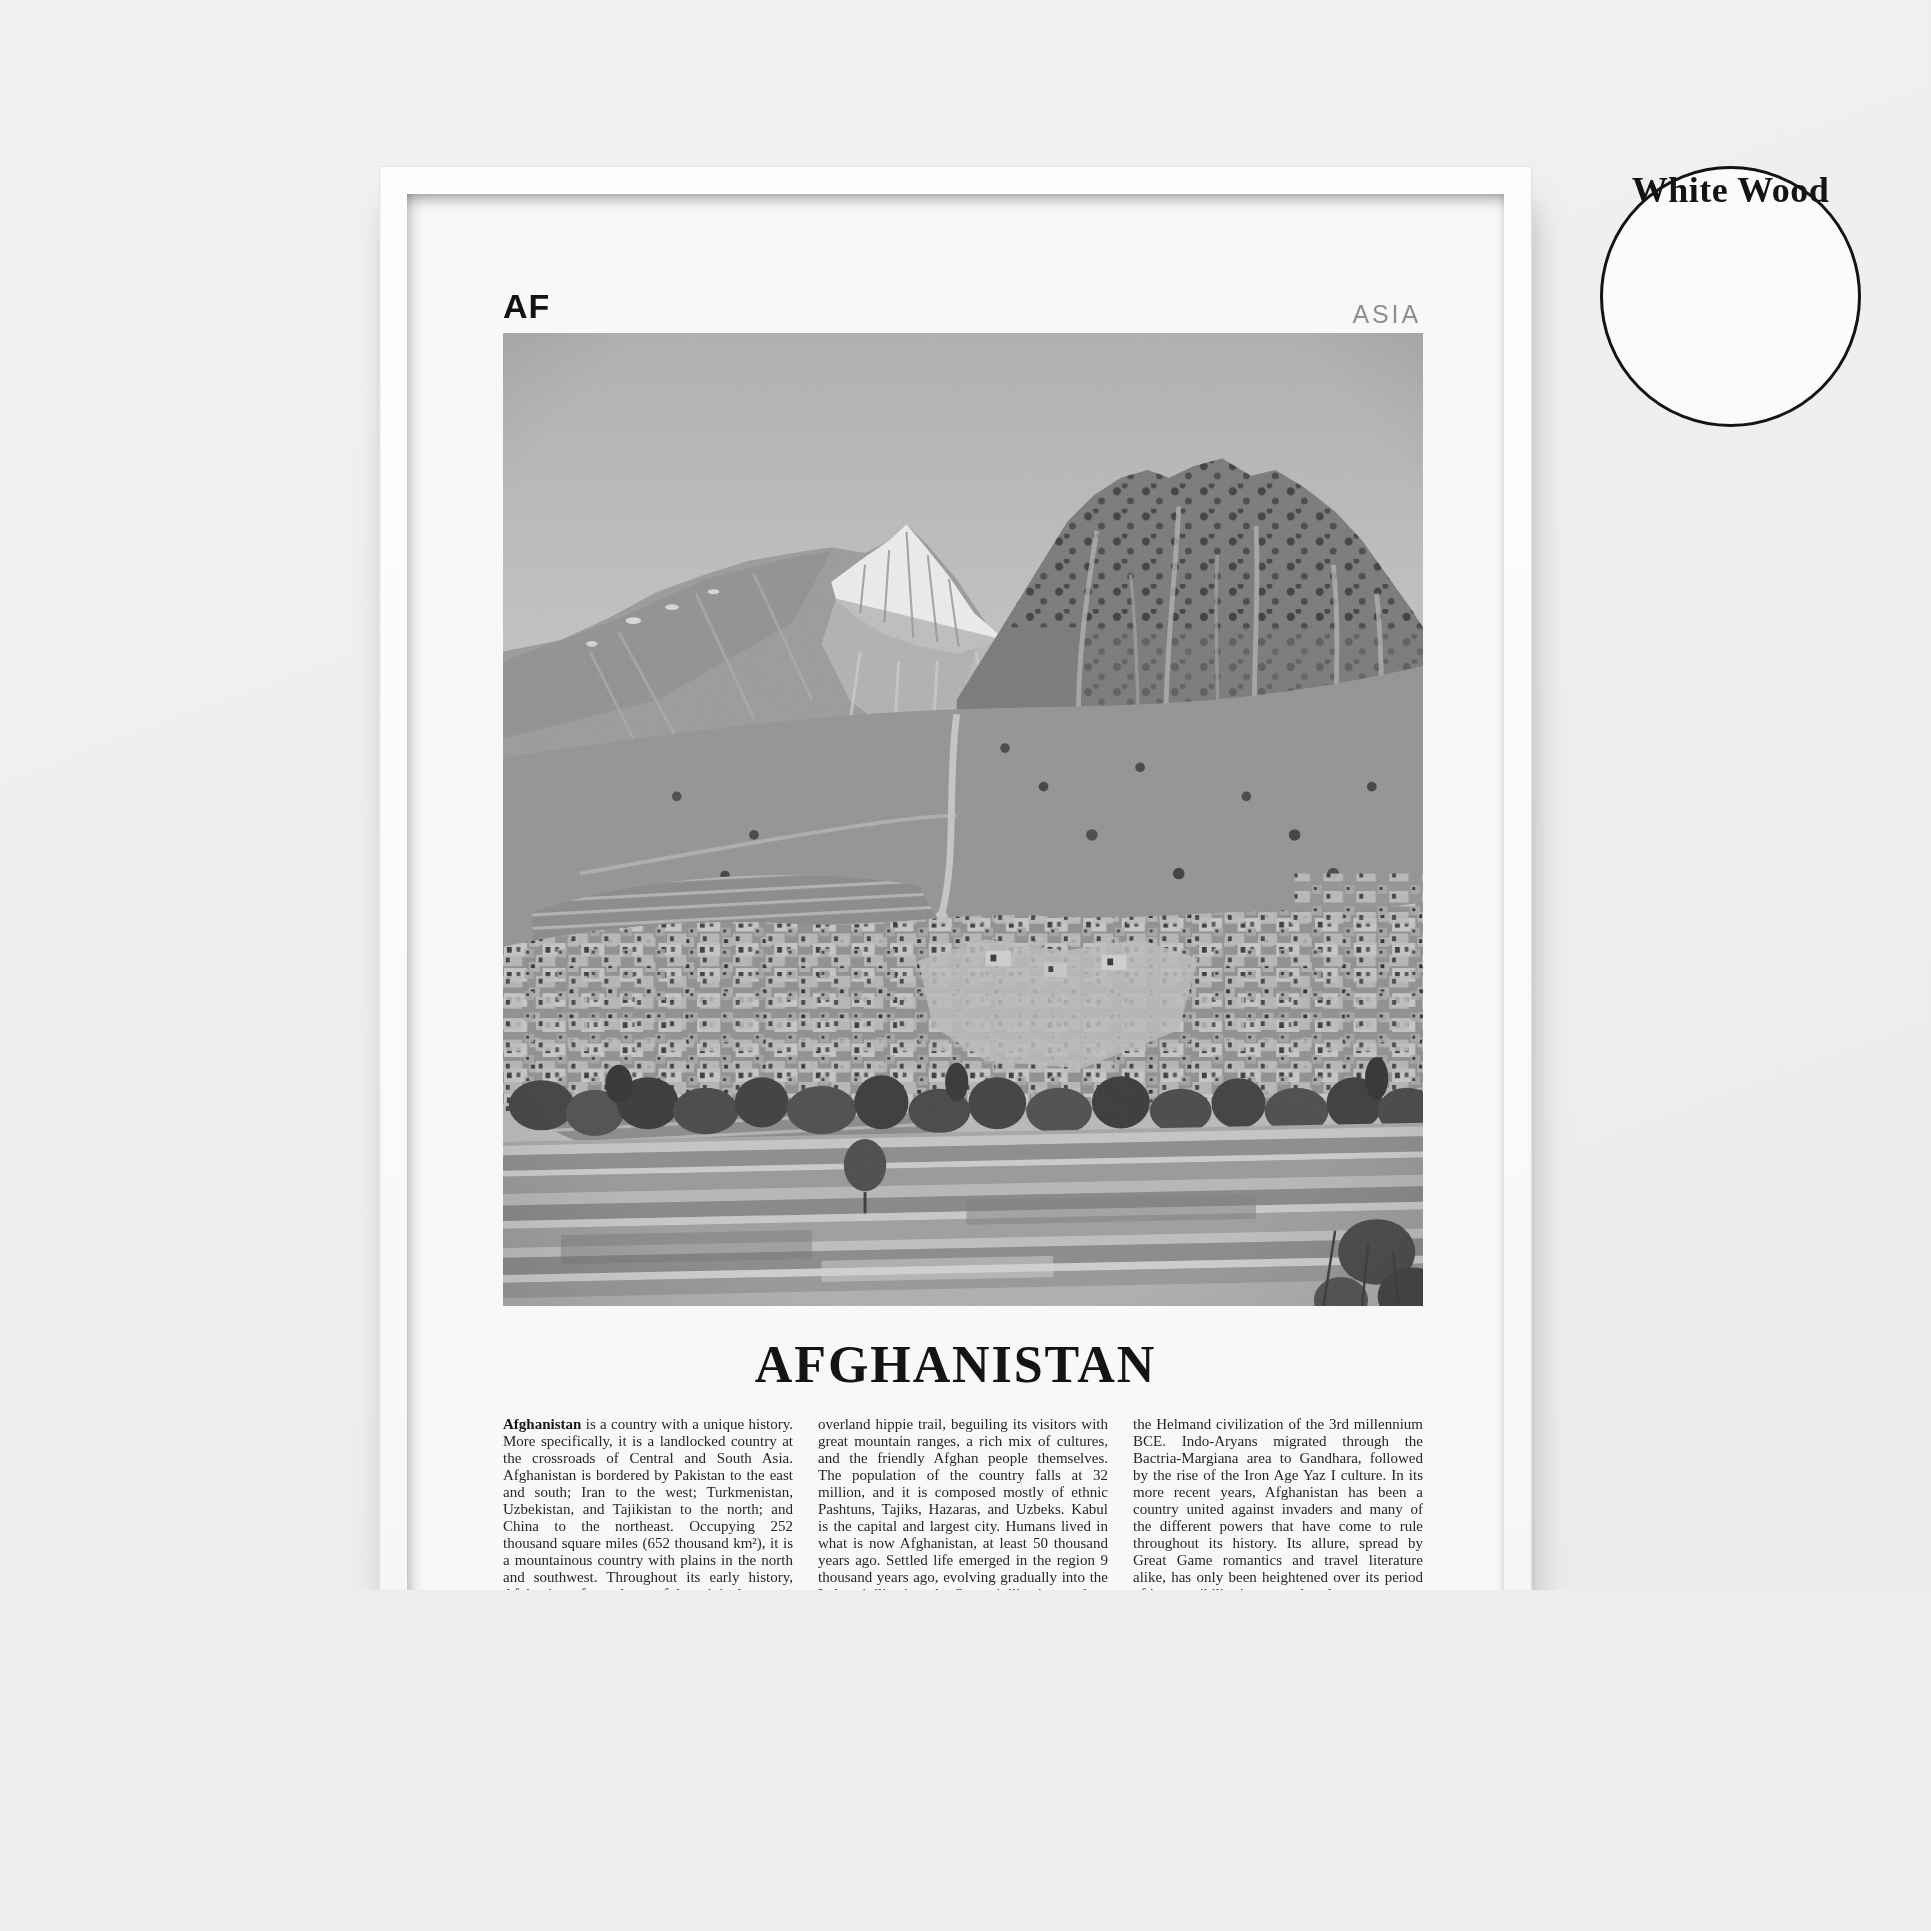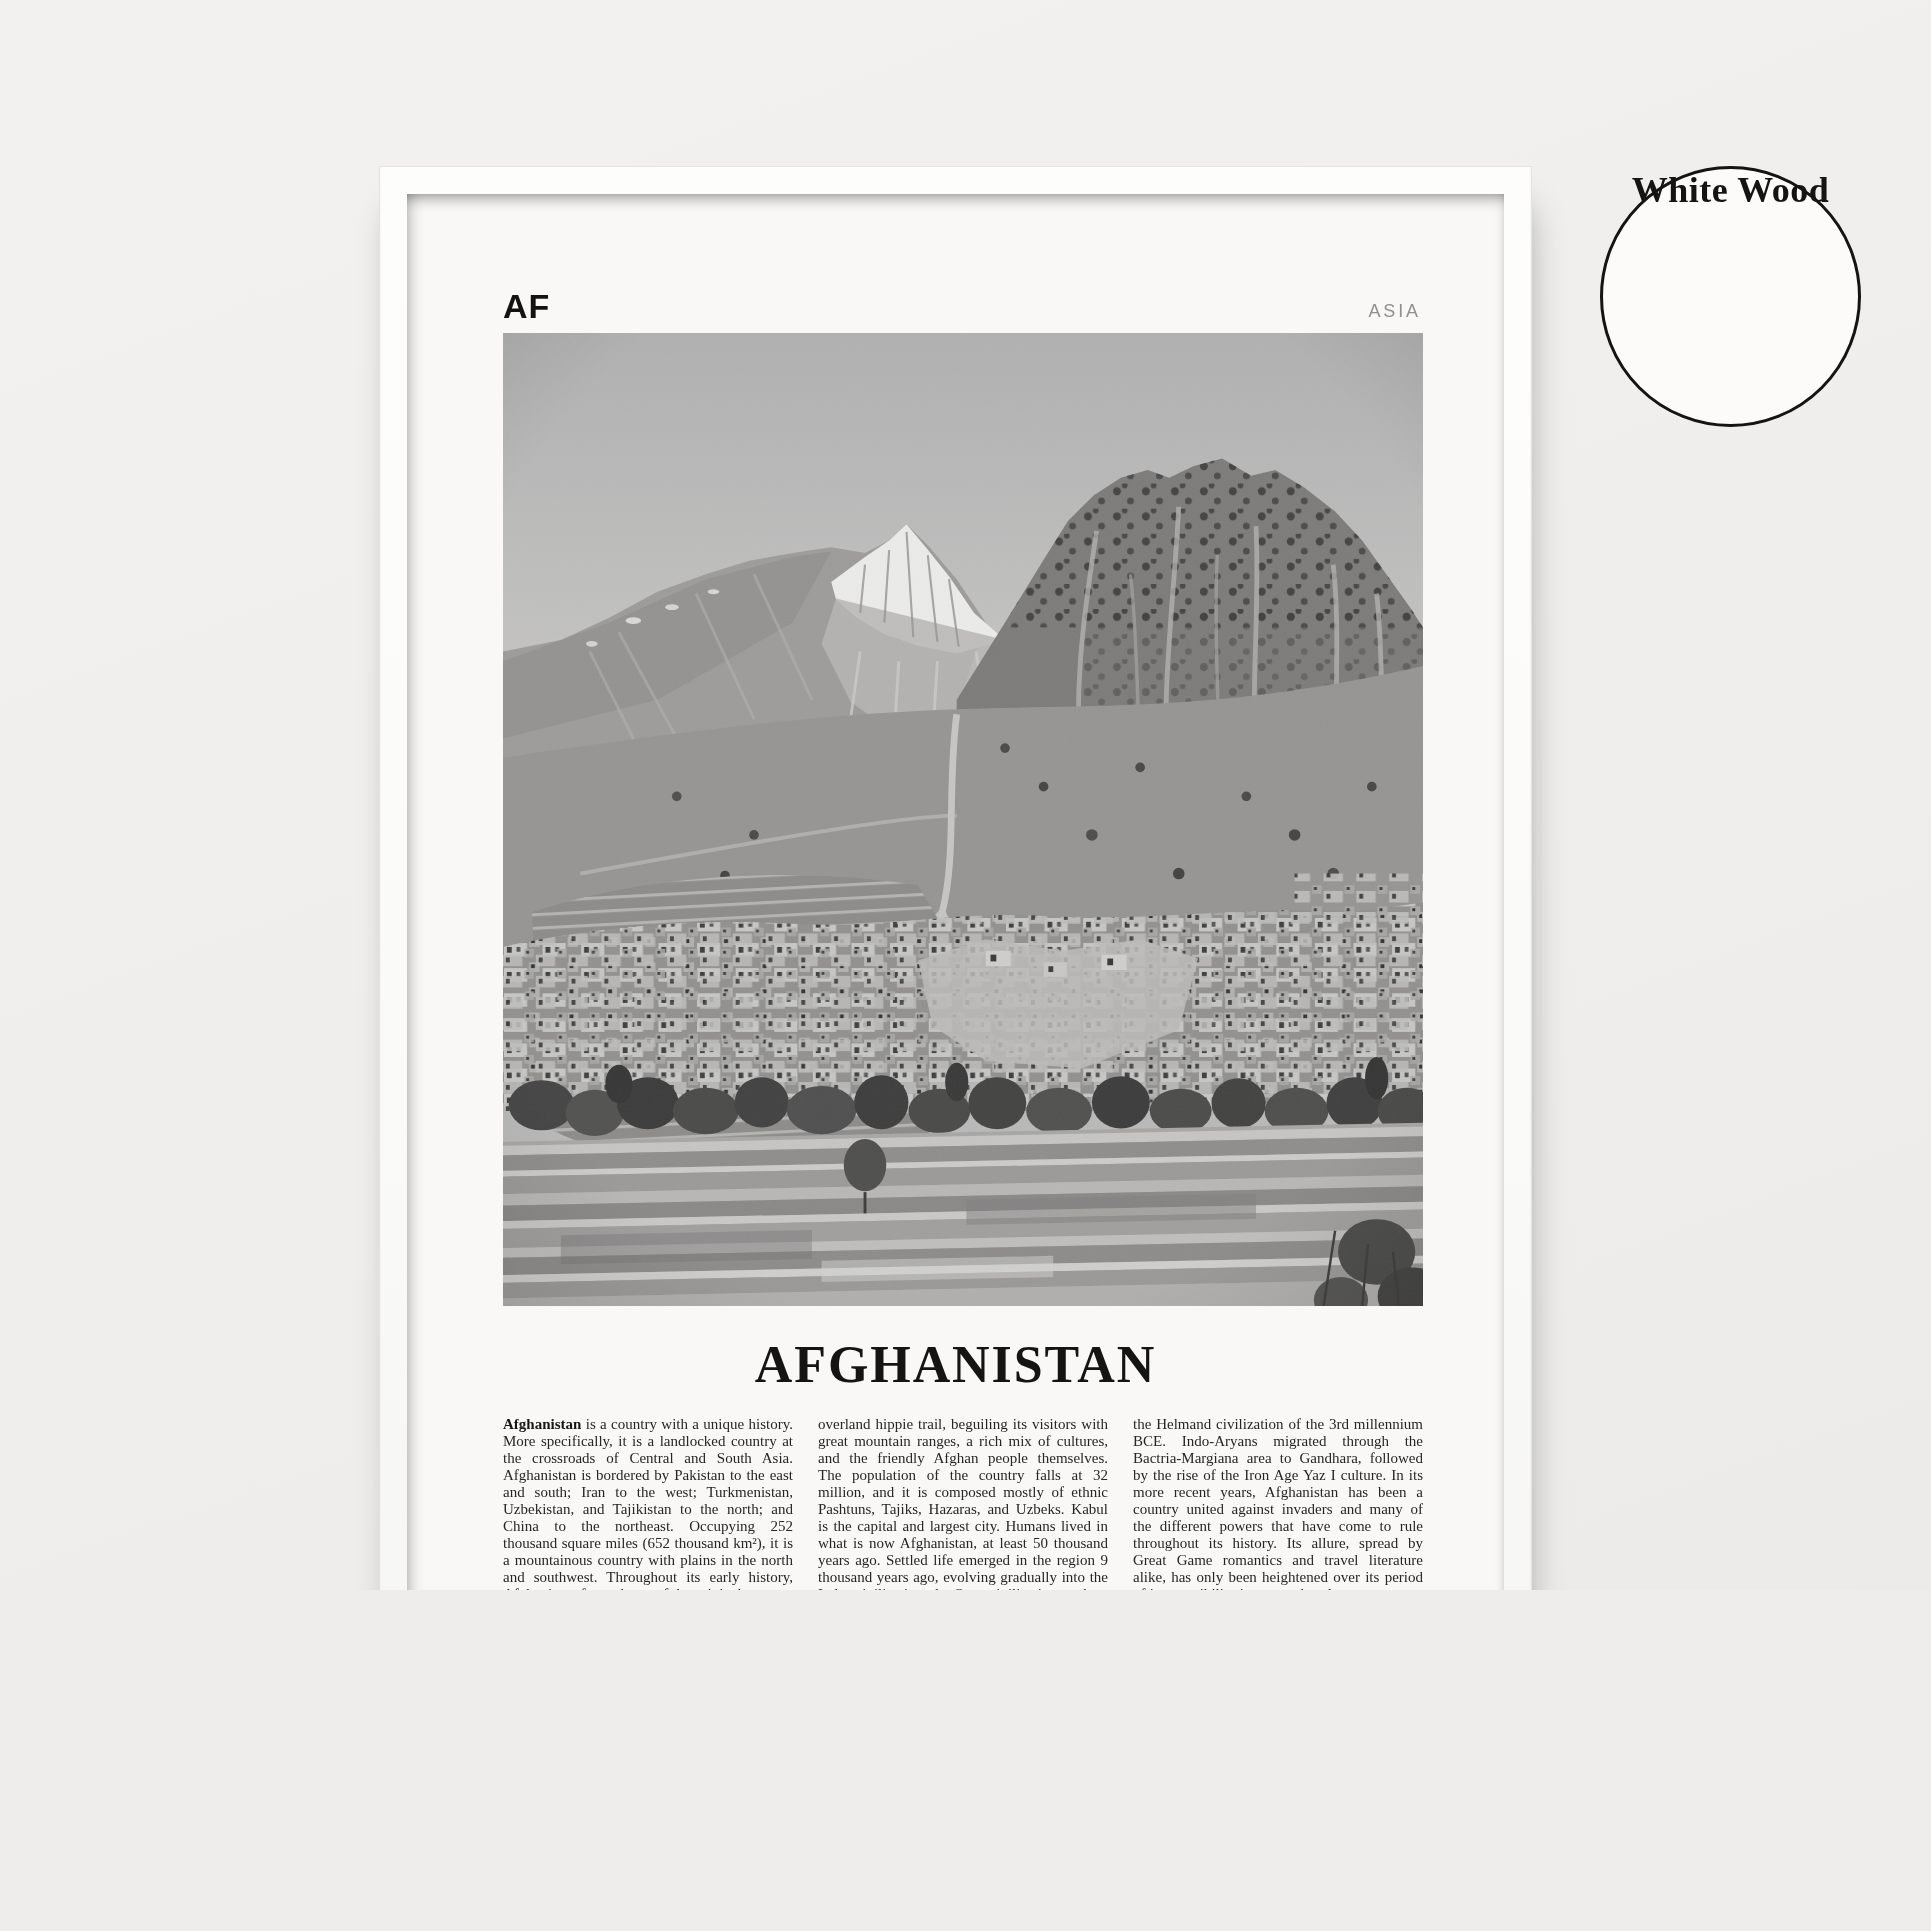--- a/index.html
+++ b/index.html
@@ -27,21 +27,21 @@
   }
   
   .code{
     position:absolute;left:96px;top:95px;
     font-family:"Liberation Sans",sans-serif;font-weight:700;
     font-size:34px;letter-spacing:1px;color:#131313;line-height:1;
   }
   .region{
     position:absolute;right:83px;top:108px;
     font-family:"Liberation Sans",sans-serif;font-weight:400;
-    font-size:18px;letter-spacing:2.9px;color:#8f8f8f;line-height:1;
+    font-size:25px;letter-spacing:2.9px;color:#8f8f8f;line-height:1;
   }
   
   .photo{
     position:absolute;left:96px;top:139px;width:920px;height:973px;
     background:#b9b9b9;overflow:hidden;
   }
   .photo svg{display:block;width:100%;height:100%;}
   
   .title{
     position:absolute;left:0;right:0;top:1145px;text-align:center;

